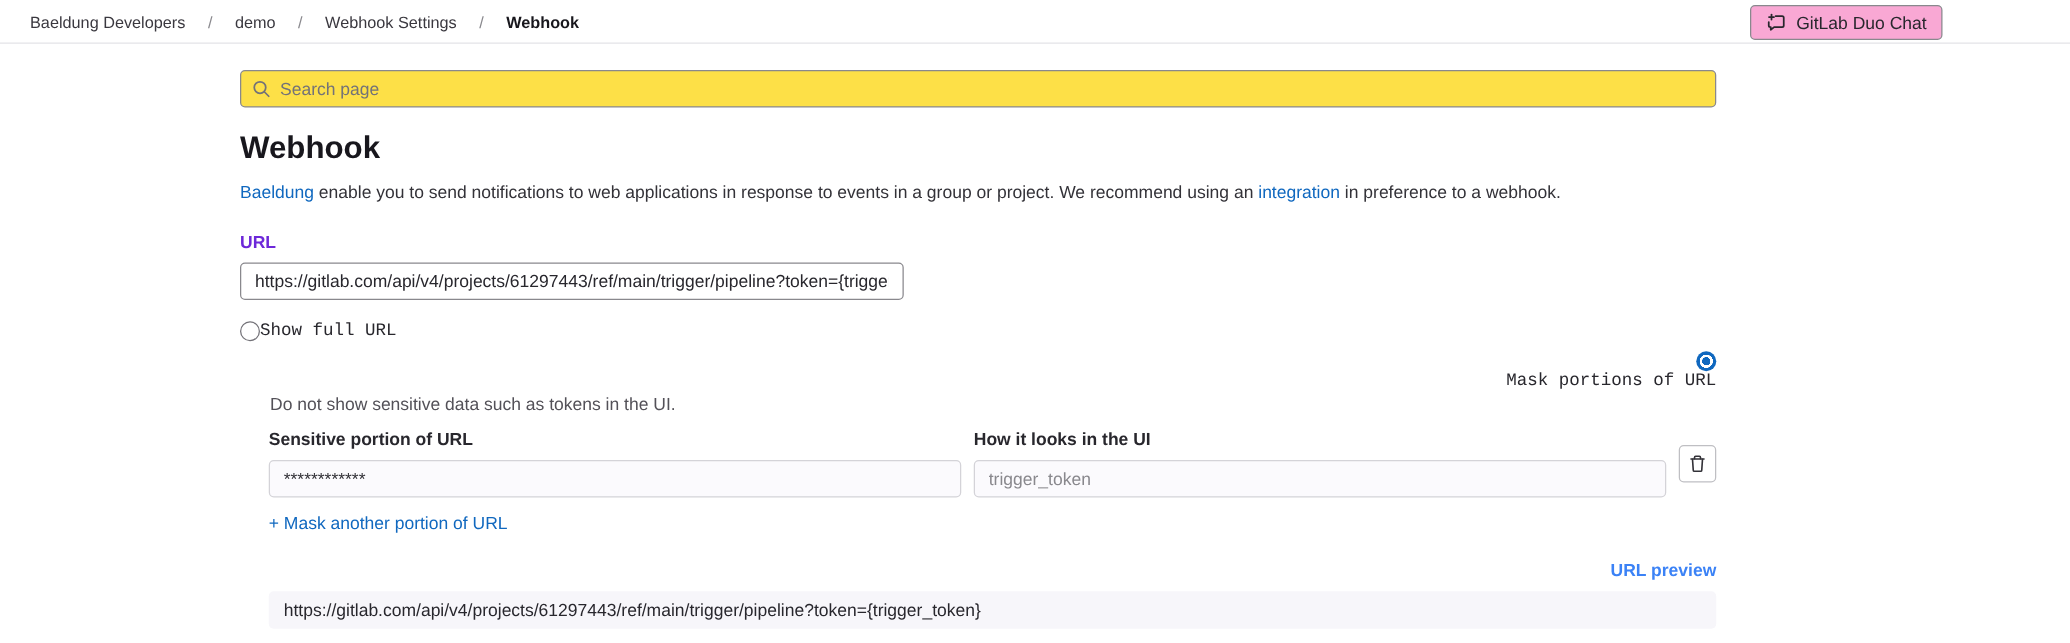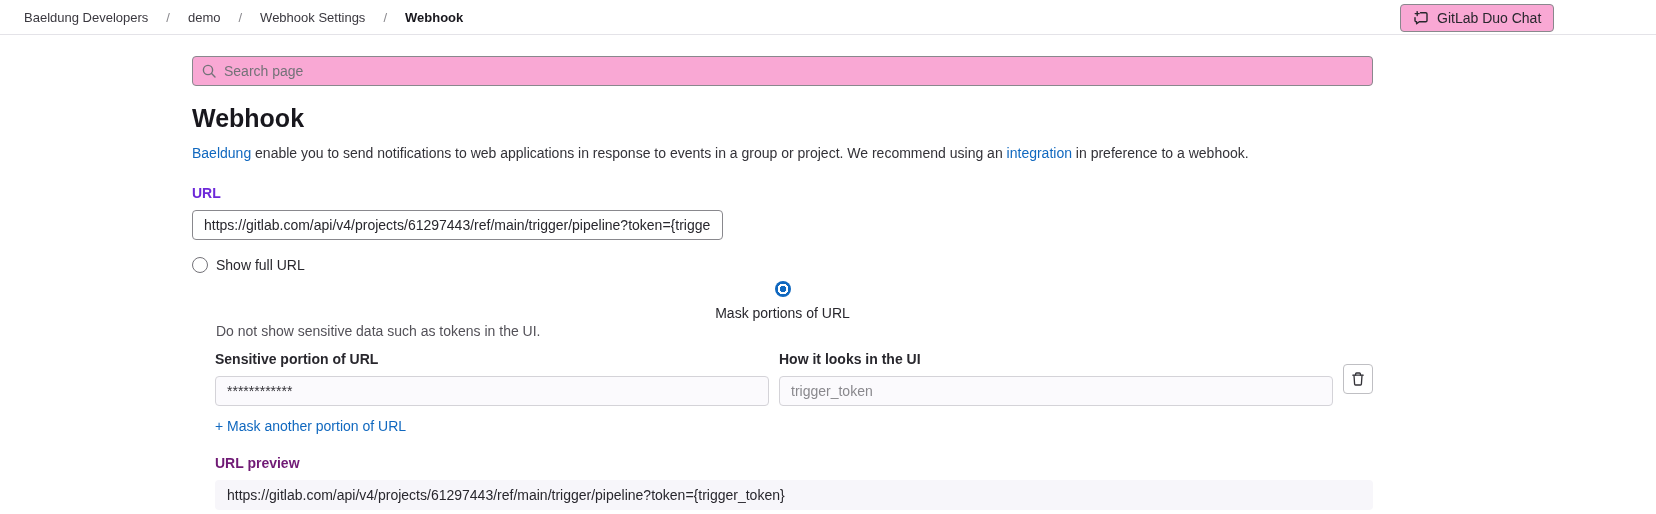--- a/index.html
+++ b/index.html
@@ -17,38 +17,38 @@
     display:flex; align-items:center; gap:8px; padding:0 12px;
     background:#f9a8d4; border:1px solid #89888d; border-radius:4px;
     font-size:14px; color:#28272d; cursor:pointer; }
 
   
   .content { padding:21px 283px 0 192px; }
 
   .search-wrap { position:relative; }
   .search-wrap svg { position:absolute; left:9px; top:7px; }
   .search-input { width:100%; height:30px; border:1px solid #89888d; border-radius:4px;
-    padding:0 10px 0 31px; font-size:14px; color:#28272d; background:#f9a8d4; outline:none;
+    padding:0 10px 0 31px; font-size:14px; color:#28272d; background:#fde047; outline:none;
     font-family:inherit; }
   .search-input::placeholder { color:#737278; }
 
   h1.page-title { margin-top:18px; font-size:25px; font-weight:bold; color:#18171d; }
 
   .desc { margin-top:11px; font-size:14px; color:#333238; line-height:1.3; }
   a.lnk { color:#1068bf; text-decoration:none; cursor:pointer; }
 
   .field-label { margin-top:23px; font-size:14px; font-weight:bold; color:#6d28d9; }
   .url-input { margin-top:9px; display:block; width:531px; height:30px;
     border:1px solid #89888d; border-radius:4px; padding:0 11px; font-size:14px;
     color:#28272d; background:#fff; outline:none; font-family:inherit;
     white-space:nowrap; overflow:hidden; text-overflow:clip; }
   .help-text { margin-top:7px; font-size:14px; color:#535158; }
 
   .radio-group { margin-top:17px; }
-  .radio-row { display:flex; align-items:center; gap:8px; cursor:pointer; }
+  .radio-row { display:flex; align-items:flex-end; cursor:pointer;font-family:Liberation Mono, monospace; }
   .radio-row + .radio-row { margin-top:8px;flex-direction:column; }
   .radio { width:16px; height:16px; border-radius:50%; border:1px solid #737278;
     background:#fff; flex:0 0 16px; }
   .radio.checked { border:none;
     background:radial-gradient(circle at 50% 50%, #1068bf 0 3.2px, #fff 3.4px 5.2px, #1068bf 5.4px 100%); }
   .radio-label { font-size:14px; color:#28272d; }
   .radio-desc { margin:2px 0 0 24px; font-size:14px; color:#535158; }
 
   .mask-section { margin-left:23px; margin-top:12px; }
   .mask-row { display:flex; align-items:center; gap:10px; }
@@ -57,21 +57,21 @@
   .mask-input { margin-top:9px; display:block; width:100%; height:30px;
     background:#fbfafd; border:1px solid #d4d3d8; border-radius:4px; padding:0 11px;
     font-size:14px; color:#333238; outline:none; font-family:inherit; }
   .mask-input::placeholder { color:#89888d; }
   .trash-btn { flex:0 0 30px; height:30px; background:#fff; border:1px solid #bfbfc3;
     border-radius:4px; display:flex; align-items:center; justify-content:center; cursor:pointer; }
 
   .add-link { display:inline-block; margin-top:12px; font-size:14px; color:#1068bf;
     text-decoration:none; cursor:pointer; }
 
-  .preview-label { margin-top:20px; font-size:14px; font-weight:bold; color:#701a75; }
+  .preview-label { margin-top:20px; font-size:14px; font-weight:bold; color:#3b82f6;text-align:right; }
   .preview-box { margin-top:9px; height:30px; background:#f7f6fa; border-radius:4px;
     display:flex; align-items:center; padding:0 12px; font-size:14px; color:#28272d; }
 </style>
 </head>
 <body>
 
 <div class="topbar">
   <div class="crumbs">
     <span class="crumb">Baeldung Developers</span>
     <span class="crumb-sep">/</span>

